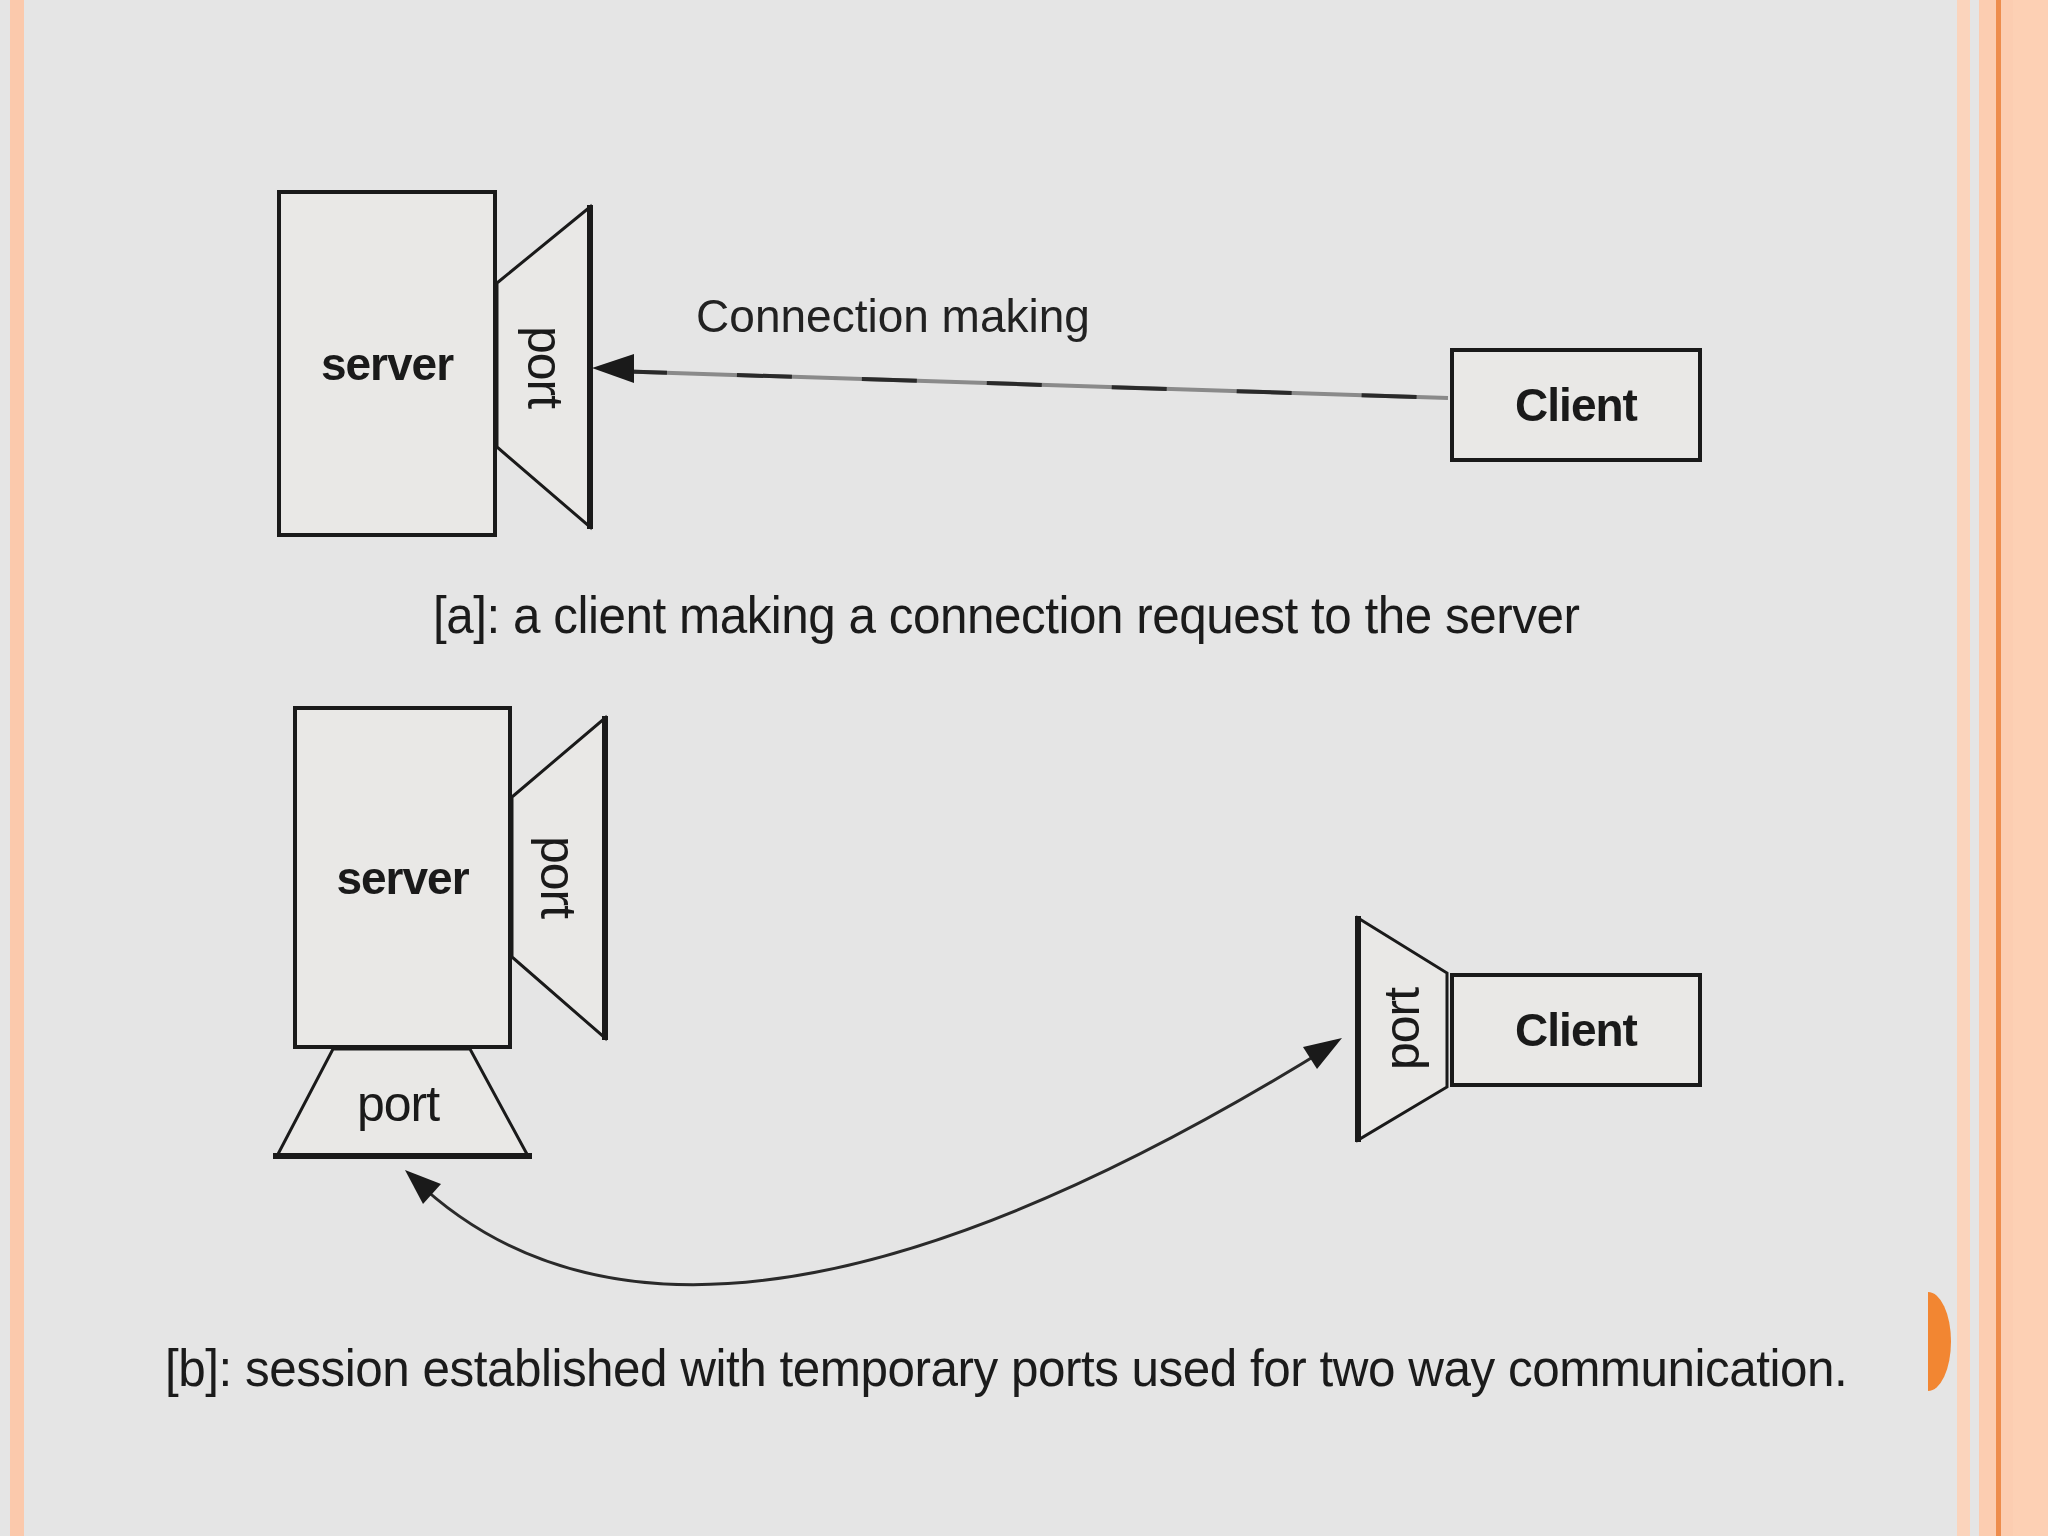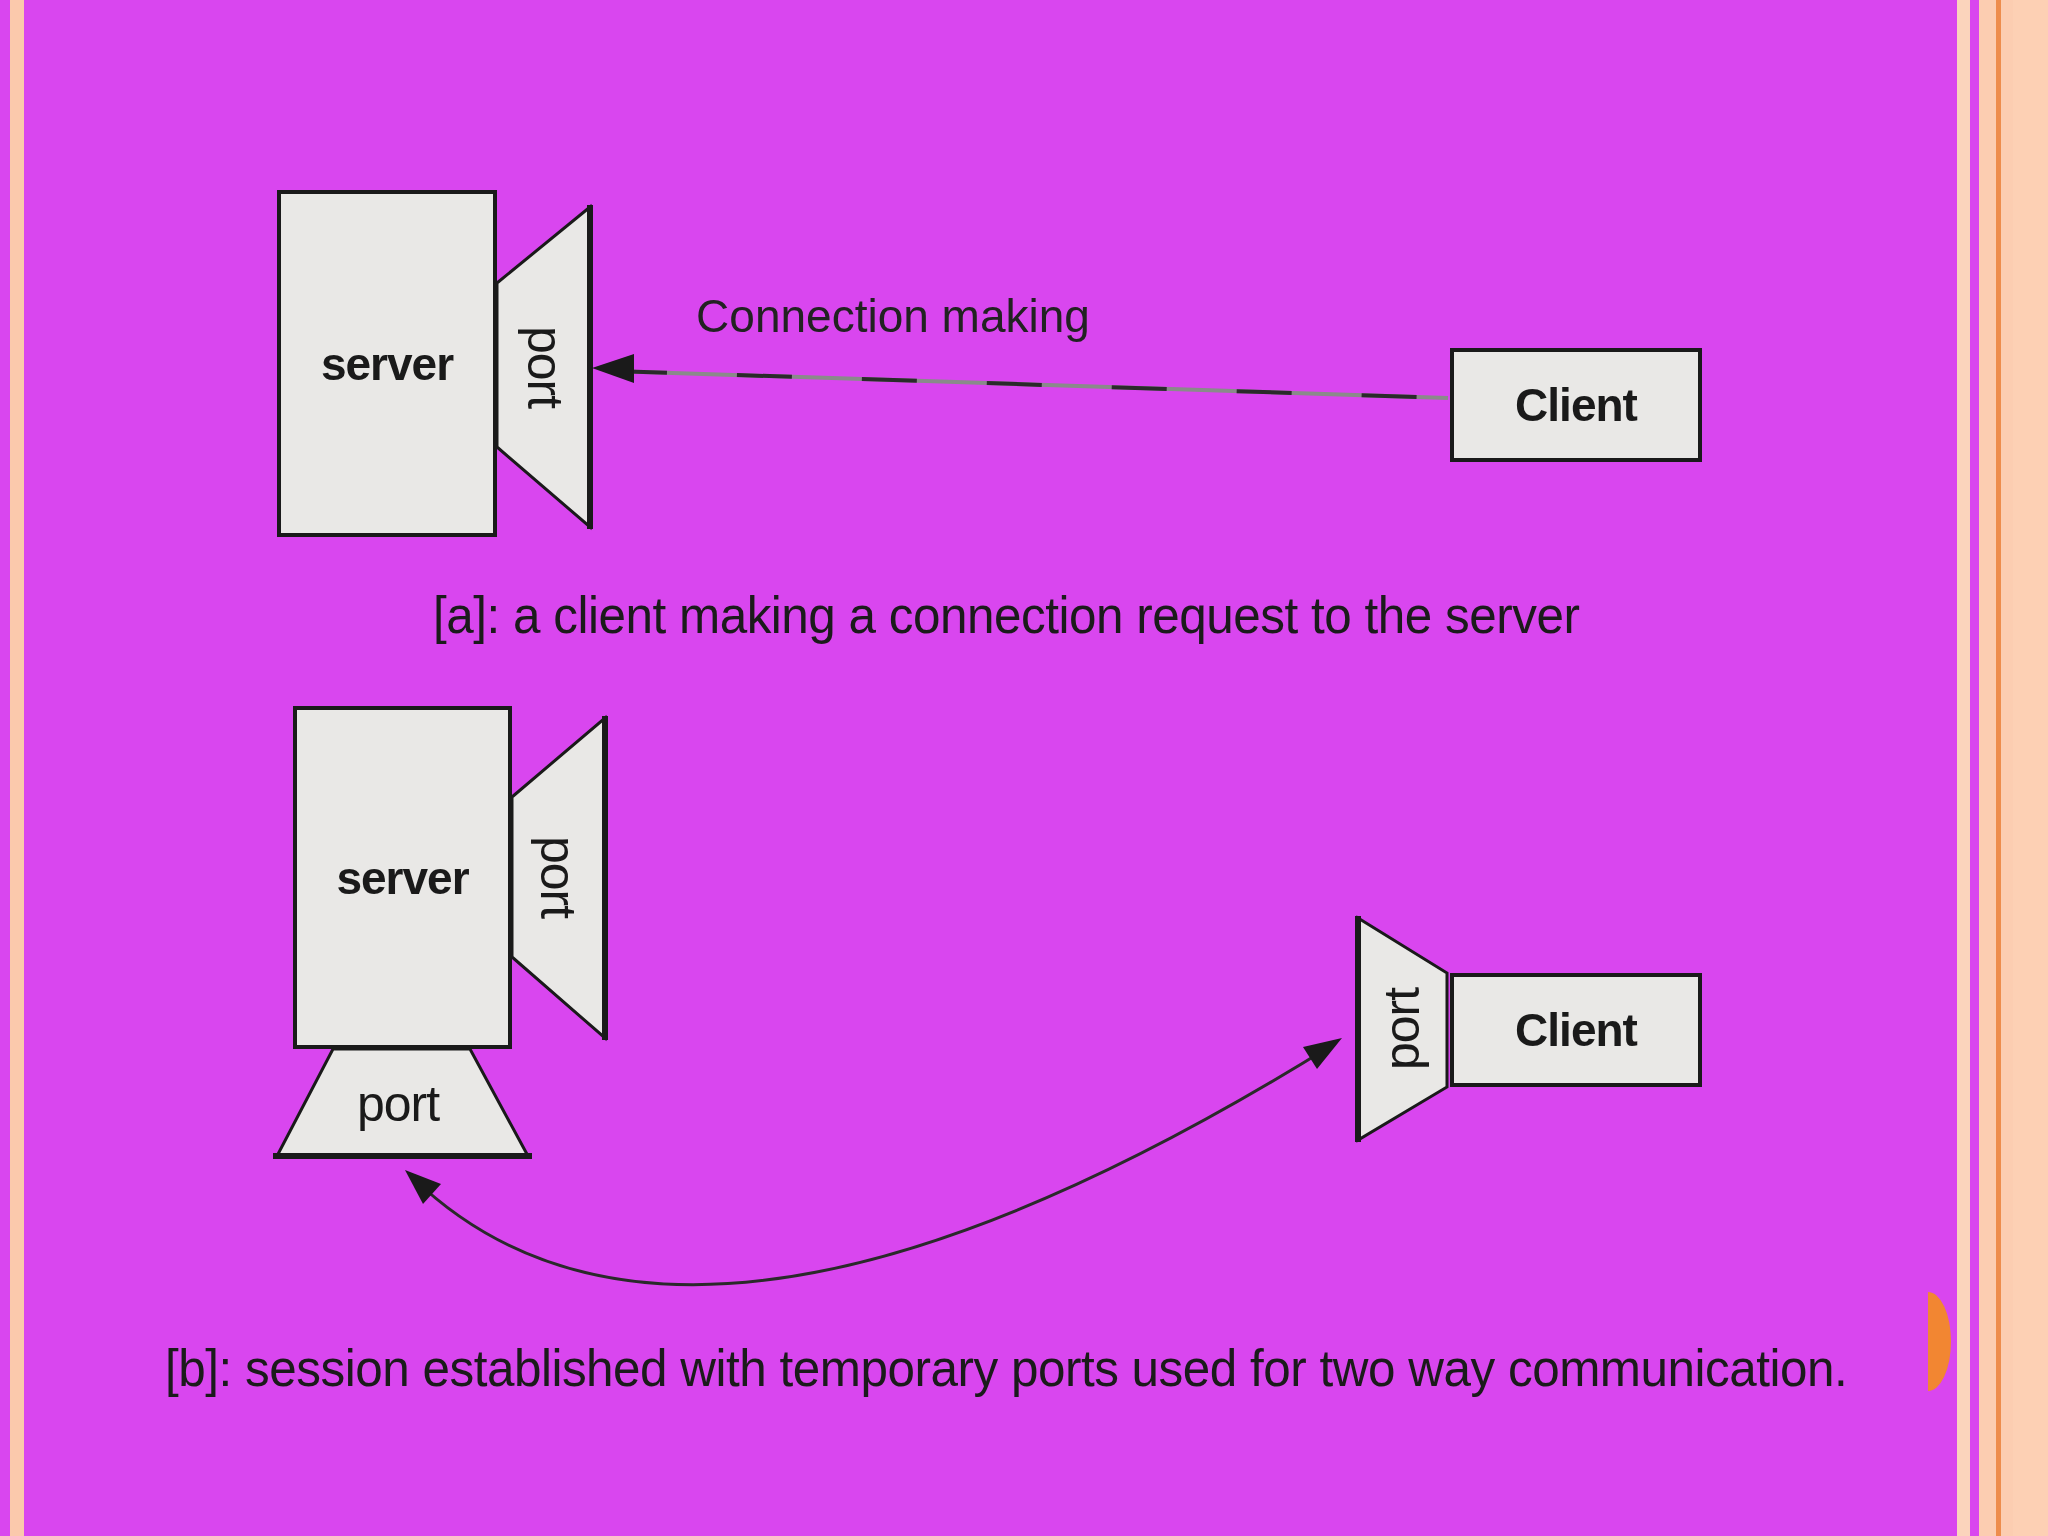--- a/index.html
+++ b/index.html
@@ -1,19 +1,19 @@
 <!DOCTYPE html>
 <html><head>
 <meta charset="utf-8">
 <style>
   html,body{margin:0;padding:0;background:#ffffff;}
   .slide{
     position:relative;
     width:2048px;height:1536px;
-    background:#d946ef;
+    background:#e5e5e5;
     overflow:hidden;
     font-family:"Liberation Sans", sans-serif;
     color:#1a1a1a;
   }
   
   .stripe{position:absolute;top:0;bottom:0;}
   .stripe-left{left:10px;width:14px;background:#fbc9ac;}
   .stripe-right-thin{left:1957px;width:13px;background:#fbd4bc;}
   .stripe-right-band{left:1979px;width:69px;background:#fccdb1;}
   .stripe-right-line{left:1996px;width:5px;background:#ee8d4d;}

